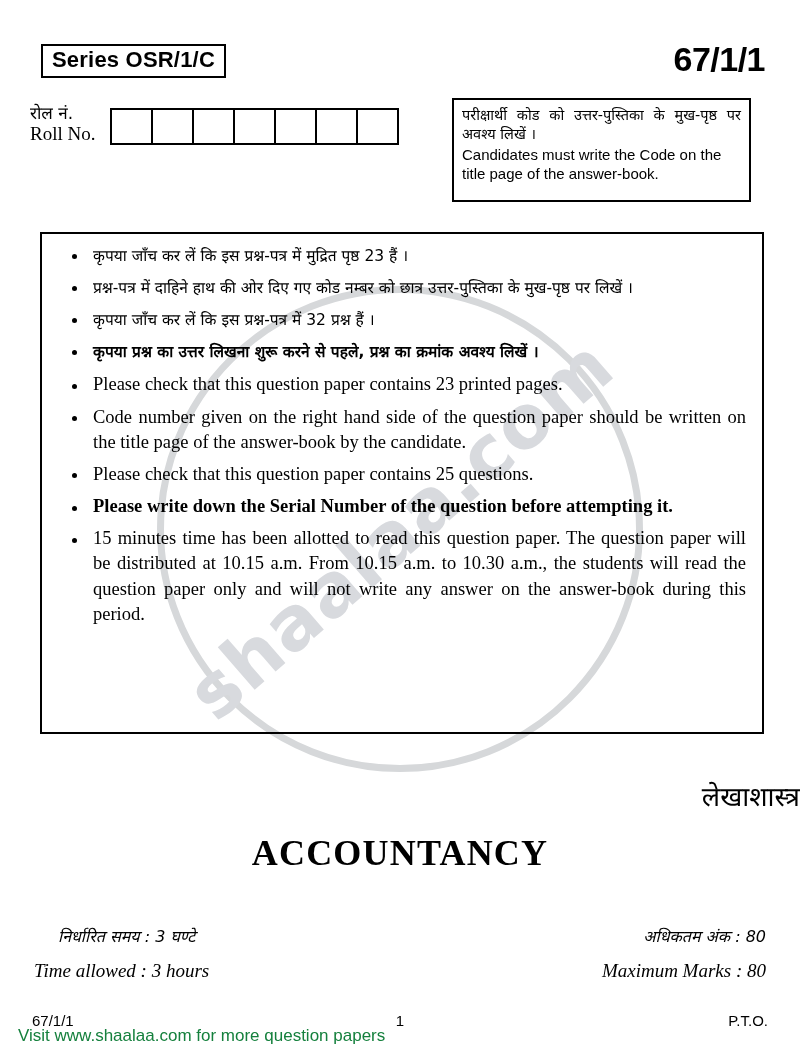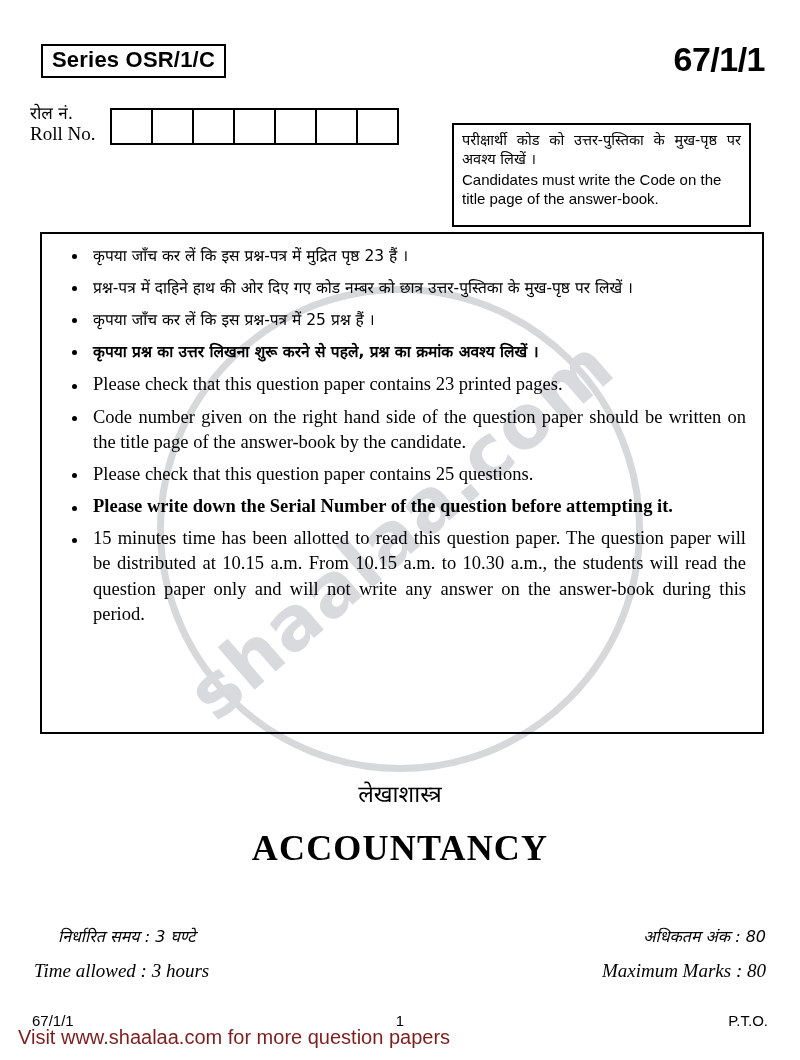--- a/index.html
+++ b/index.html
@@ -147,21 +147,21 @@
     font-family: "Liberation Sans", sans-serif;
     font-size: 34px;
     font-weight: 700;
     line-height: 1;
     letter-spacing: -0.5px;
   }
 
   .code-box {
     position: absolute;
     left: 452px;
-    top: 123px;
+    top: 98px;
     width: 299px;
     height: 104px;
     border: 2px solid #000;
     box-sizing: border-box;
     padding: 6px 8px 15px 8px;
     background: #fff;
   }
   .code-box .hi {
     font-family: "DejaVu Sans", sans-serif;
     font-size: 14.5px;
@@ -229,23 +229,24 @@
   
   .subject {
     position: absolute;
     left: 0;
     top: 780px;
     width: 800px;
     text-align: center;
   }
   .subject .hi {
     font-family: "DejaVu Sans", sans-serif;
-    font-size: 23px;
+    font-size: 27px;
     line-height: 1.25;
     display: block;
+    text-align: right;
   }
   .subject .en {
     font-family: "Liberation Serif", serif;
     font-size: 36px;
     font-weight: 700;
     letter-spacing: 1.2px;
     display: block;
     margin-top: 18px;
   }
 
@@ -293,22 +294,22 @@
     font-family: "Liberation Sans", sans-serif;
     font-size: 15px;
   }
 
   
   .site-overlay {
     position: absolute;
     left: 18px;
     top: 1026px;
     font-family: "Liberation Sans", sans-serif;
-    font-size: 20px;
-    color: #7f1d1d;
+    font-size: 17px;
+    color: #15803d;
     white-space: nowrap;
     z-index: 6;
   }
 </style>
 </head>
 <body>
 
 <div class="page">
 
   <div class="watermark">
@@ -342,21 +343,21 @@
 
   <div class="code-box layer">
     <p class="hi">परीक्षार्थी कोड को उत्तर-पुस्तिका के मुख-पृष्ठ पर अवश्य लिखें ।</p>
     <p class="en">Candidates must write the Code on the title page of the answer-book.</p>
   </div>
 
   <div class="instr-box layer">
     <ul class="instr-list">
       <li class="hi-item">कृपया जाँच कर लें कि इस प्रश्न-पत्र में मुद्रित पृष्ठ 23 हैं ।</li>
       <li class="hi-item">प्रश्न-पत्र में दाहिने हाथ की ओर दिए गए कोड नम्बर को छात्र उत्तर-पुस्तिका के मुख-पृष्ठ पर लिखें ।</li>
-      <li class="hi-item">कृपया जाँच कर लें कि इस प्रश्न-पत्र में 25 प्रश्न हैं ।</li>
+      <li class="hi-item">कृपया जाँच कर लें कि इस प्रश्न-पत्र में 32 प्रश्न हैं ।</li>
       <li class="hi-item bold">कृपया प्रश्न का उत्तर लिखना शुरू करने से पहले, प्रश्न का क्रमांक अवश्य लिखें ।</li>
       <li class="en-item">Please check that this question paper contains 23 printed pages.</li>
       <li class="en-item">Code number given on the right hand side of the question paper should be written on the title page of the answer-book by the candidate.</li>
       <li class="en-item">Please check that this question paper contains 25 questions.</li>
       <li class="en-item bold">Please write down the Serial Number of the question before attempting it.</li>
       <li class="en-item">15 minutes time has been allotted to read this question paper. The question paper will be distributed at 10.15 a.m. From 10.15 a.m. to 10.30 a.m., the students will read the question paper only and will not write any answer on the answer-book during this period.</li>
     </ul>
   </div>
 
   <div class="subject layer">

